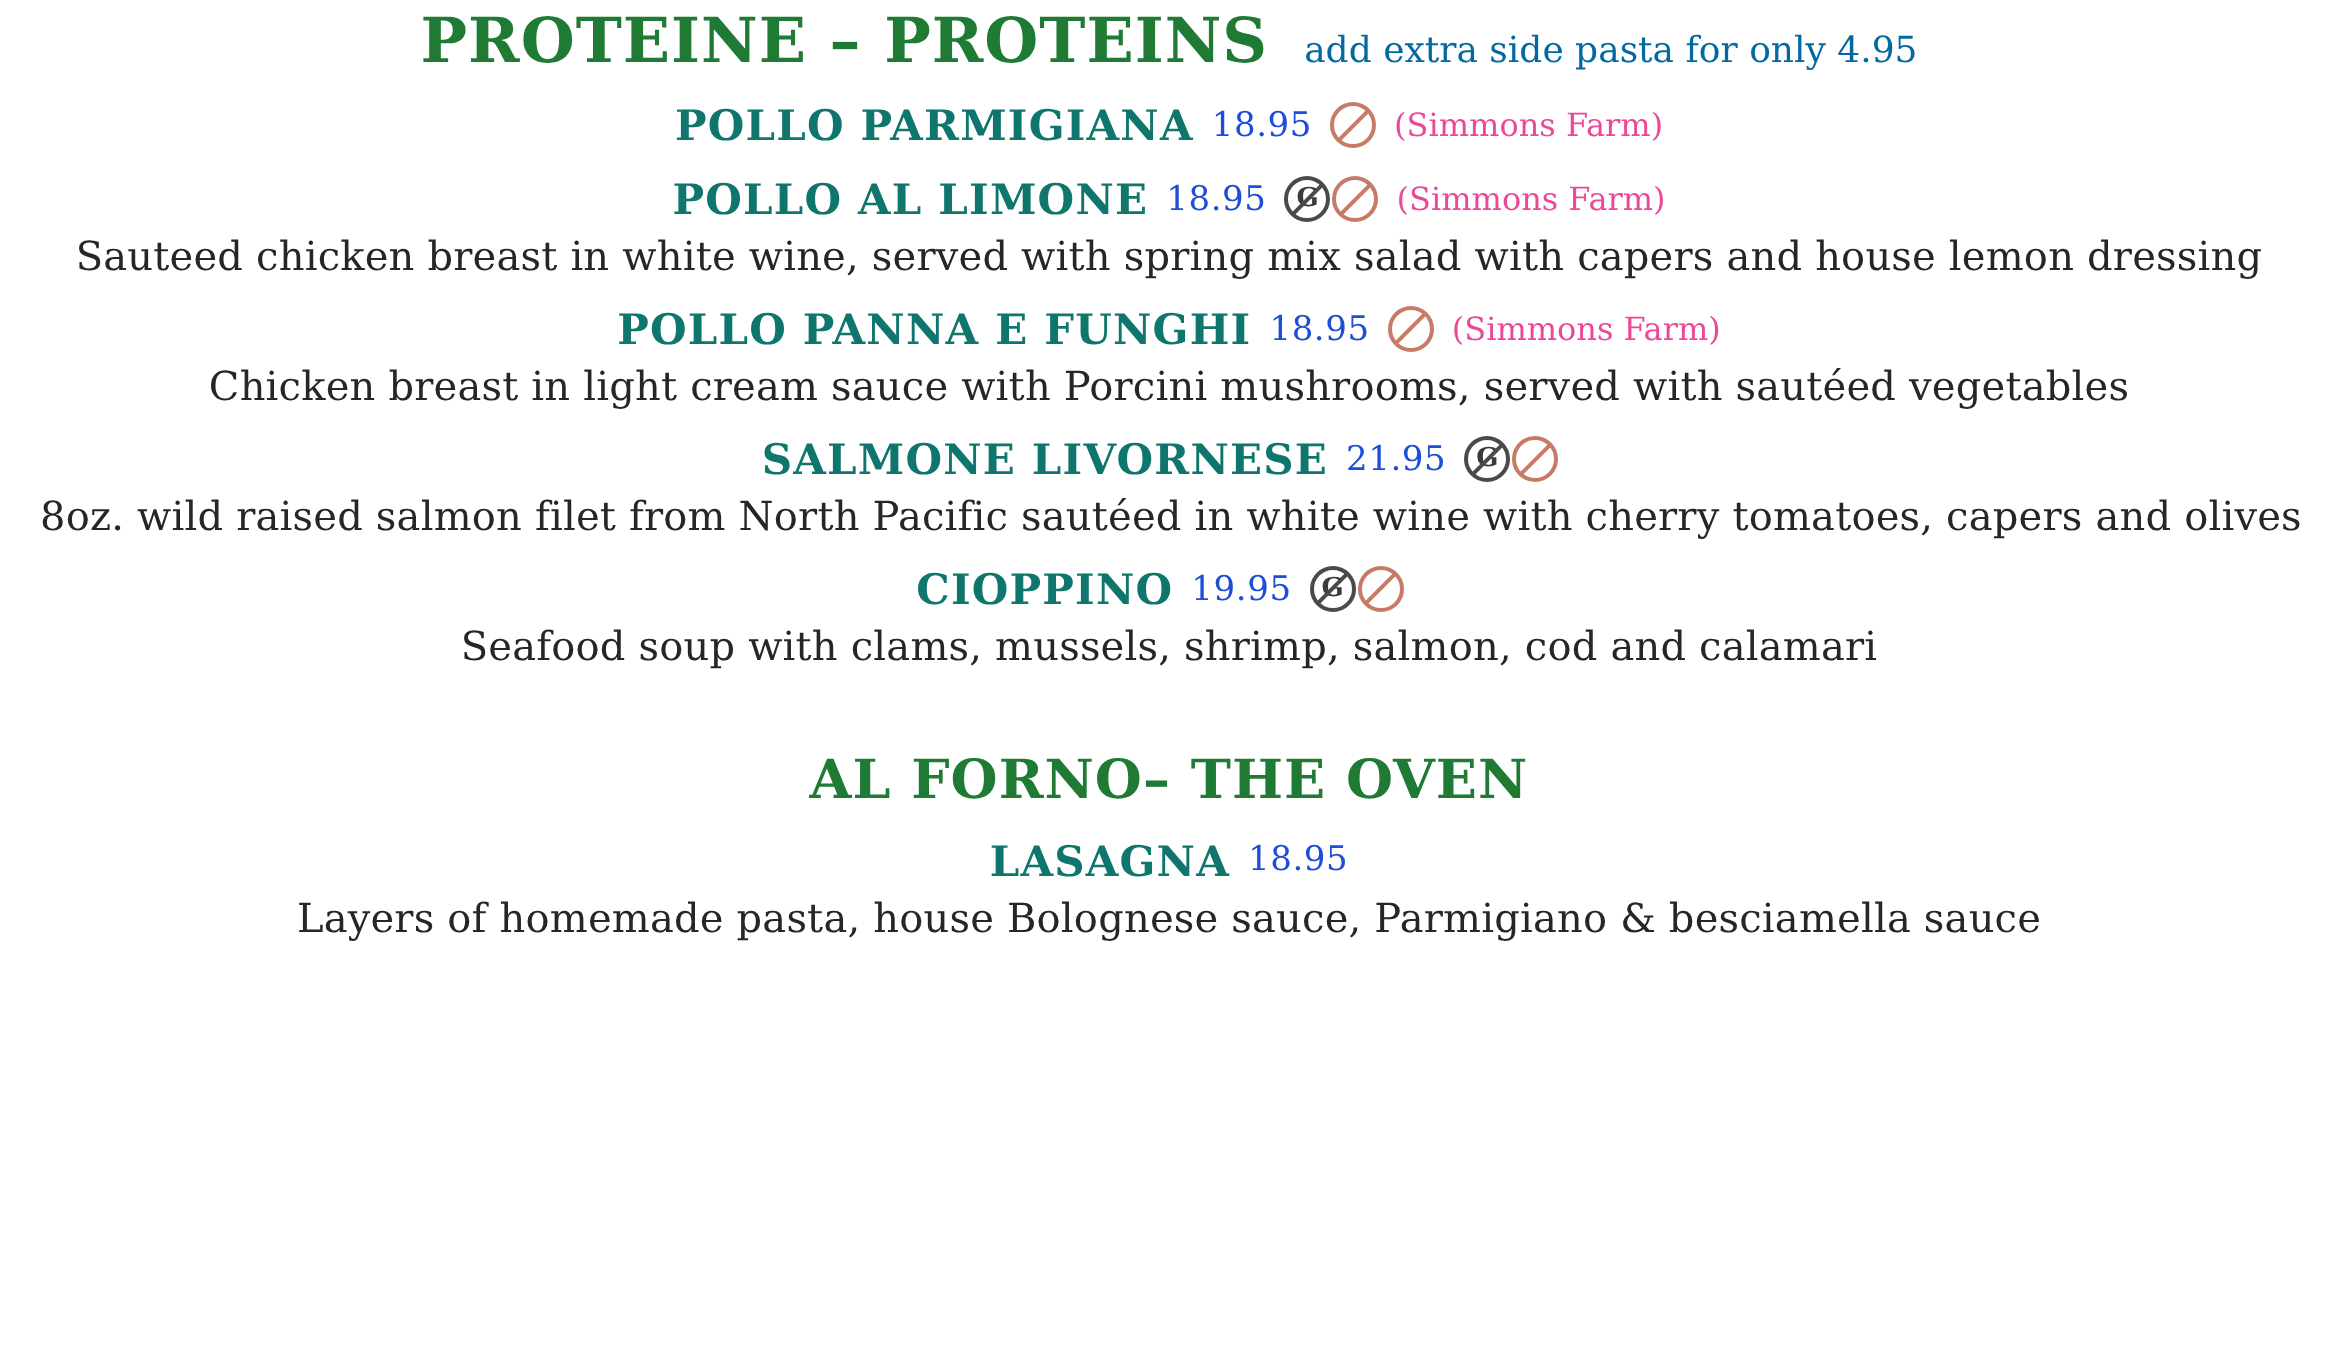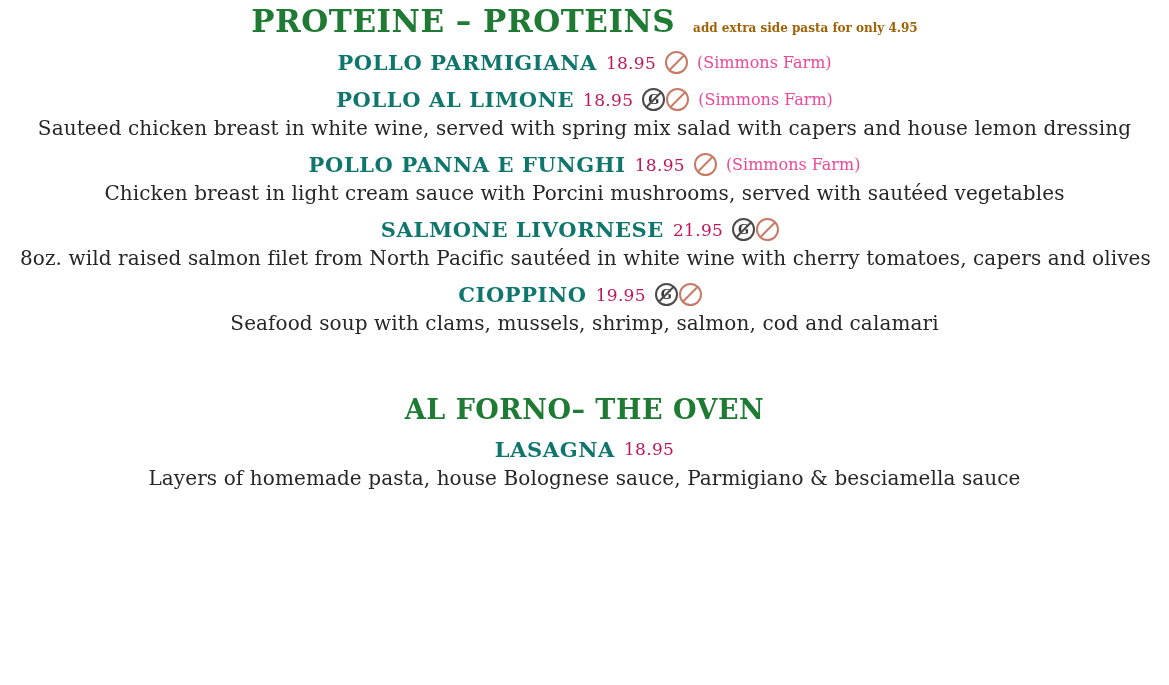--- a/index.html
+++ b/index.html
@@ -36,29 +36,29 @@
     font-family: "DejaVu Serif", serif;
     font-size: 31px;
     font-weight: 700;
     letter-spacing: 0.5px;
     color: #1f7a34;
     white-space: nowrap;
     line-height: 1.1;
   }
   .section-note {
     font-family: "DejaVu Serif", serif;
-    font-size: 12px;
-    font-weight: 700;
-    color: #a16207;
+    font-size: 18px;
+    font-weight: 400;
+    color: #0369a1;
     white-space: nowrap;
     line-height: 1.1;
   }
 
   .section-head-solo {
-    margin-top: 60px;
+    margin-top: 41px;
     margin-bottom: 2px;
     text-align: right;
   }
   .section-head-solo .section-title {
     font-size: 27px;
   }
 
   
   .dish {
     margin-top: 12px;
@@ -73,21 +73,21 @@
   .dish-name {
     font-family: "DejaVu Serif", serif;
     font-size: 21px;
     font-weight: 700;
     letter-spacing: 0.6px;
     color: #0f766e;
   }
   .dish-price {
     font-family: "DejaVu Serif", serif;
     font-size: 17px;
-    color: #be185d;
+    color: #1d4ed8;
     letter-spacing: 0.3px;
   }
   .dish-source {
     font-family: "DejaVu Serif", serif;
     font-size: 16px;
     color: #ec4899;
   }
   .dish-desc {
     font-family: "DejaVu Serif", serif;
     font-size: 20px;

